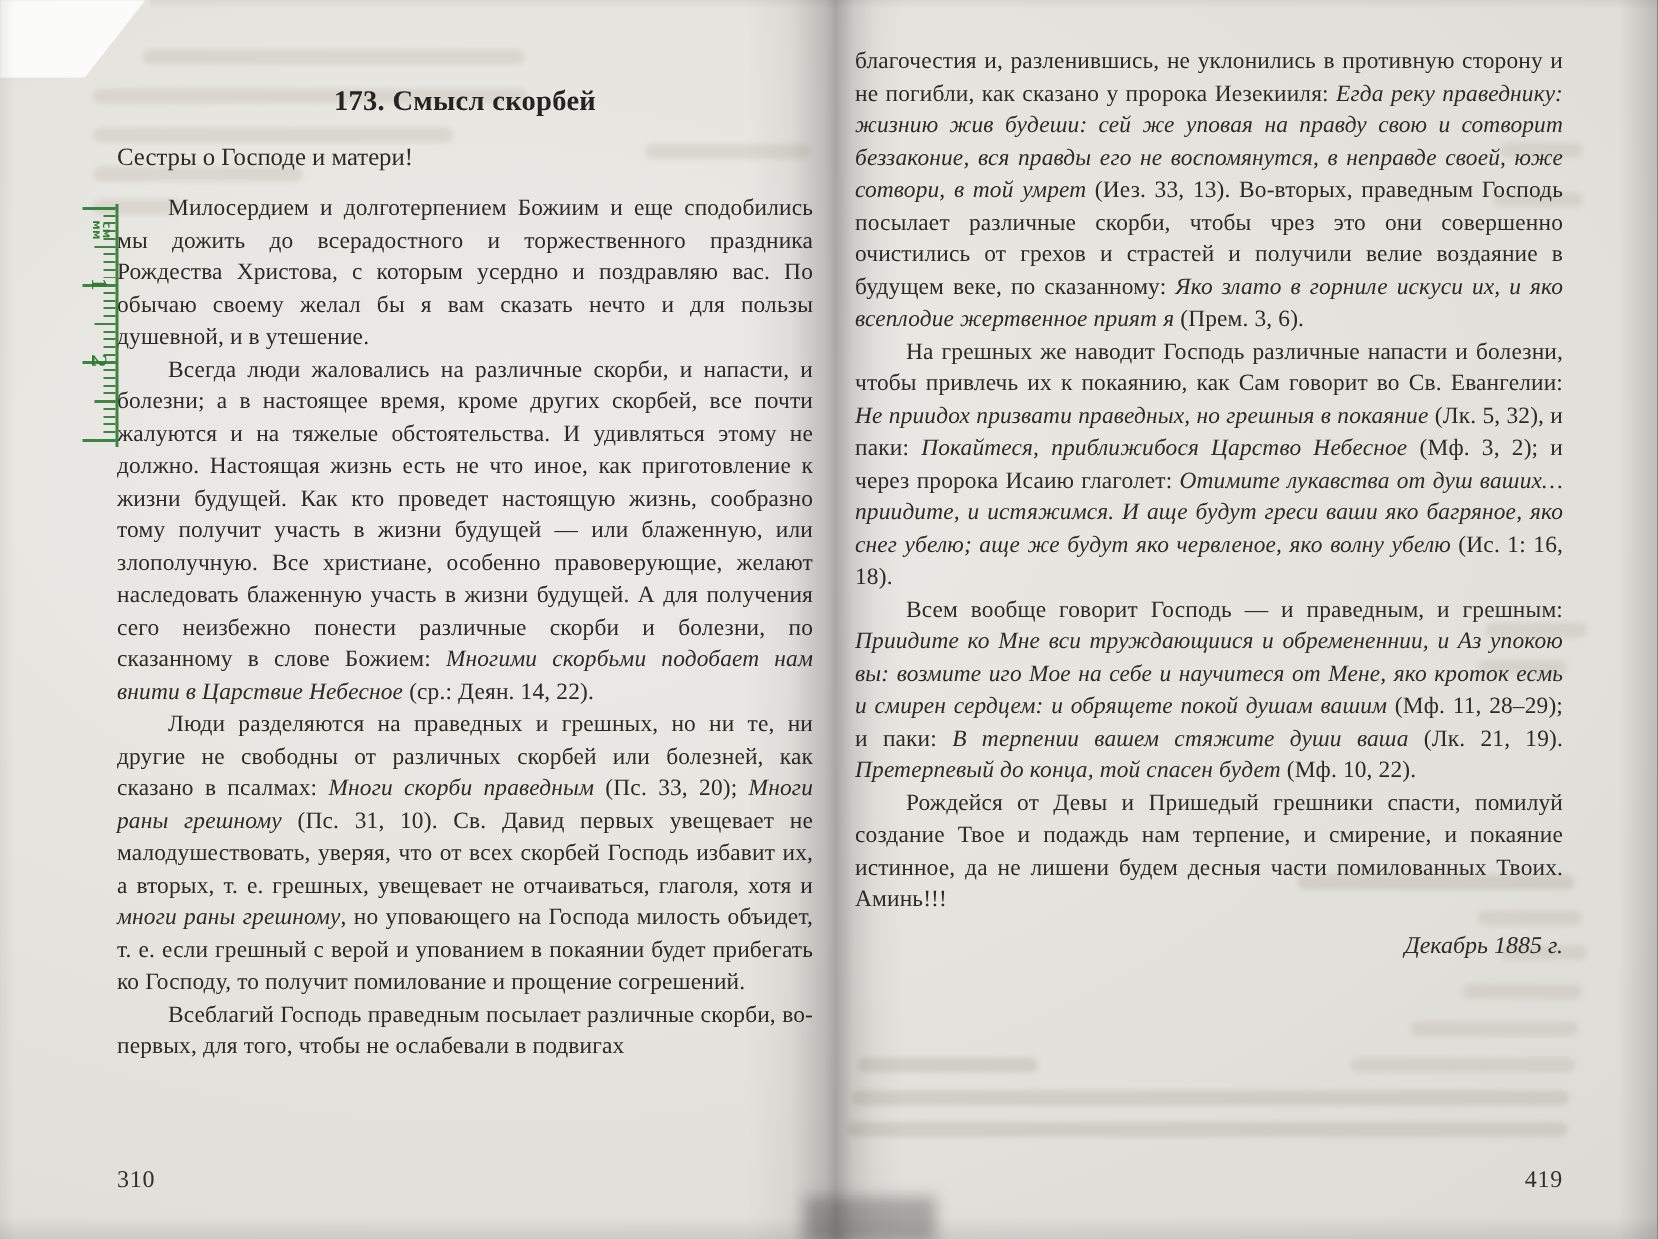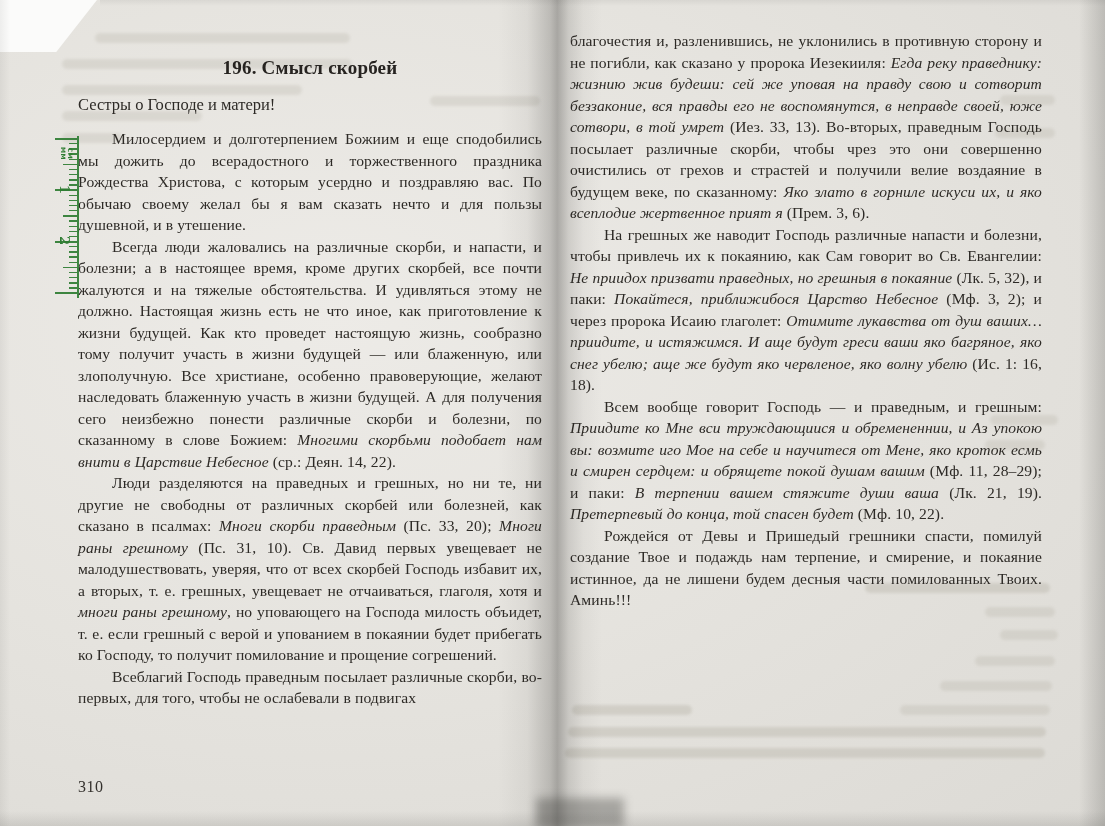--- a/index.html
+++ b/index.html
@@ -101,21 +101,21 @@
   <div class="bleed" style="left:985px;top:607px;width:70px;"></div>
   <div class="bleed" style="left:1000px;top:630px;width:58px;"></div>
   <div class="bleed" style="left:975px;top:656px;width:80px;"></div>
   <div class="bleed" style="left:940px;top:681px;width:112px;"></div>
   <div class="bleed strong" style="left:572px;top:705px;width:120px;"></div>
   <div class="bleed" style="left:900px;top:705px;width:150px;"></div>
   <div class="bleed strong" style="left:568px;top:727px;width:478px;"></div>
   <div class="bleed strong" style="left:565px;top:748px;width:480px;"></div>
 
   <div class="left-text">
-    <h1 class="title">196. Смысл скорбей</h1>
+    <h1 class="title">173. Смысл скорбей</h1>
     <div class="salutation">Сестры о Господе и матери!</div>
     <div class="body-block">
       <p class="para"><span>Милосердием и долготерпением Божиим и еще сподобились мы дожить до всерадостного и торжественного праздника Рождества Христова, с которым усердно и поздравляю вас. По обычаю своему желал бы я вам сказать нечто и для пользы душевной, и в утешение.</span></p>
       <p class="para"><span>Всегда люди жаловались на различные скорби, и напасти, и болезни; а в настоящее время, кроме других скорбей, все почти жалуются и на тяжелые обстоятельства. И удивляться этому не должно. Настоящая жизнь есть не что иное, как приготовление к жизни будущей. Как кто проведет настоящую жизнь, сообразно тому получит участь в жизни будущей — или блаженную, или злополучную. Все христиане, особенно правоверующие, желают наследовать блаженную участь в жизни будущей. А для получения сего неизбежно понести различные скорби и болезни, по сказанному в слове Божием: </span><i>Многими скорбьми подобает нам внити в Царствие Небесное</i><span> (ср.: Деян. 14, 22).</span></p>
       <p class="para"><span>Люди разделяются на праведных и грешных, но ни те, ни другие не свободны от различных скорбей или болезней, как сказано в псалмах: </span><i>Многи скорби праведным</i><span> (Пс. 33, 20); </span><i>Многи раны грешному</i><span> (Пс. 31, 10). Св. Давид первых увещевает не малодушествовать, уверяя, что от всех скорбей Господь избавит их, а вторых, т. е. грешных, увещевает не отчаиваться, глаголя, хотя и </span><i>многи раны грешному</i><span>, но уповающего на Господа милость объидет, т. е. если грешный с верой и упованием в покаянии будет прибегать ко Господу, то получит помилование и прощение согрешений.</span></p>
       <p class="para"><span>Всеблагий Господь праведным посылает различные скорби, во-первых, для того, чтобы не ослабевали в подвигах</span></p>
     </div>
   </div>
   <div class="page-num left">310</div>
 
@@ -130,21 +130,23 @@
     <span class="ruler-num n2">2</span>
   </div>
 
   <div class="right-text">
     <div>
       <p class="para no-indent"><span>благочестия и, разленившись, не уклонились в противную сторону и не погибли, как сказано у пророка Иезекииля: </span><i>Егда реку праведнику: жизнию жив будеши: сей же уповая на правду свою и сотворит беззаконие, вся правды его не воспомянутся, в неправде своей, юже сотвори, в той умрет</i><span> (Иез. 33, 13). Во-вторых, праведным Господь посылает различные скорби, чтобы чрез это они совершенно очистились от грехов и страстей и получили велие воздаяние в будущем веке, по сказанному: </span><i>Яко злато в горниле искуси их, и яко всеплодие жертвенное прият я</i><span> (Прем. 3, 6).</span></p>
       <p class="para"><span>На грешных же наводит Господь различные напасти и болезни, чтобы привлечь их к покаянию, как Сам говорит во Св. Евангелии: </span><i>Не приидох призвати праведных, но грешныя в покаяние</i><span> (Лк. 5, 32), и паки: </span><i>Покайтеся, приближибося Царство Небесное</i><span> (Мф. 3, 2); и через пророка Исаию глаголет: </span><i>Отимите лукавства от душ ваших… приидите, и истяжимся. И аще будут греси ваши яко багряное, яко снег убелю; аще же будут яко червленое, яко волну убелю</i><span> (Ис. 1: 16, 18).</span></p>
       <p class="para"><span>Всем вообще говорит Господь — и праведным, и грешным: </span><i>Приидите ко Мне вси труждающиися и обремененнии, и Аз упокою вы: возмите иго Мое на себе и научитеся от Мене, яко кроток есмь и смирен сердцем: и обрящете покой душам вашим</i><span> (Мф. 11, 28–29); и паки: </span><i>В терпении вашем стяжите души ваша</i><span> (Лк. 21, 19). </span><i>Претерпевый до конца, той спасен будет</i><span> (Мф. 10, 22).</span></p>
       <p class="para"><span>Рождейся от Девы и Пришедый грешники спасти, помилуй создание Твое и подаждь нам терпение, и смирение, и покаяние истинное, да не лишени будем десныя части помилованных Твоих. Аминь!!!</span></p>
     </div>
+    <div class="date-line">Декабрь 1885 г.</div>
   </div>
+  <div class="page-num right">419</div>
 
   <div class="gutter"></div>
   <div class="gutter-foot"></div>
   <div class="edge-right"></div>
   <div class="edge-bottom"></div>
   <div class="edge-left"></div>
   <div class="edge-top"></div>
 
 </div>
 

